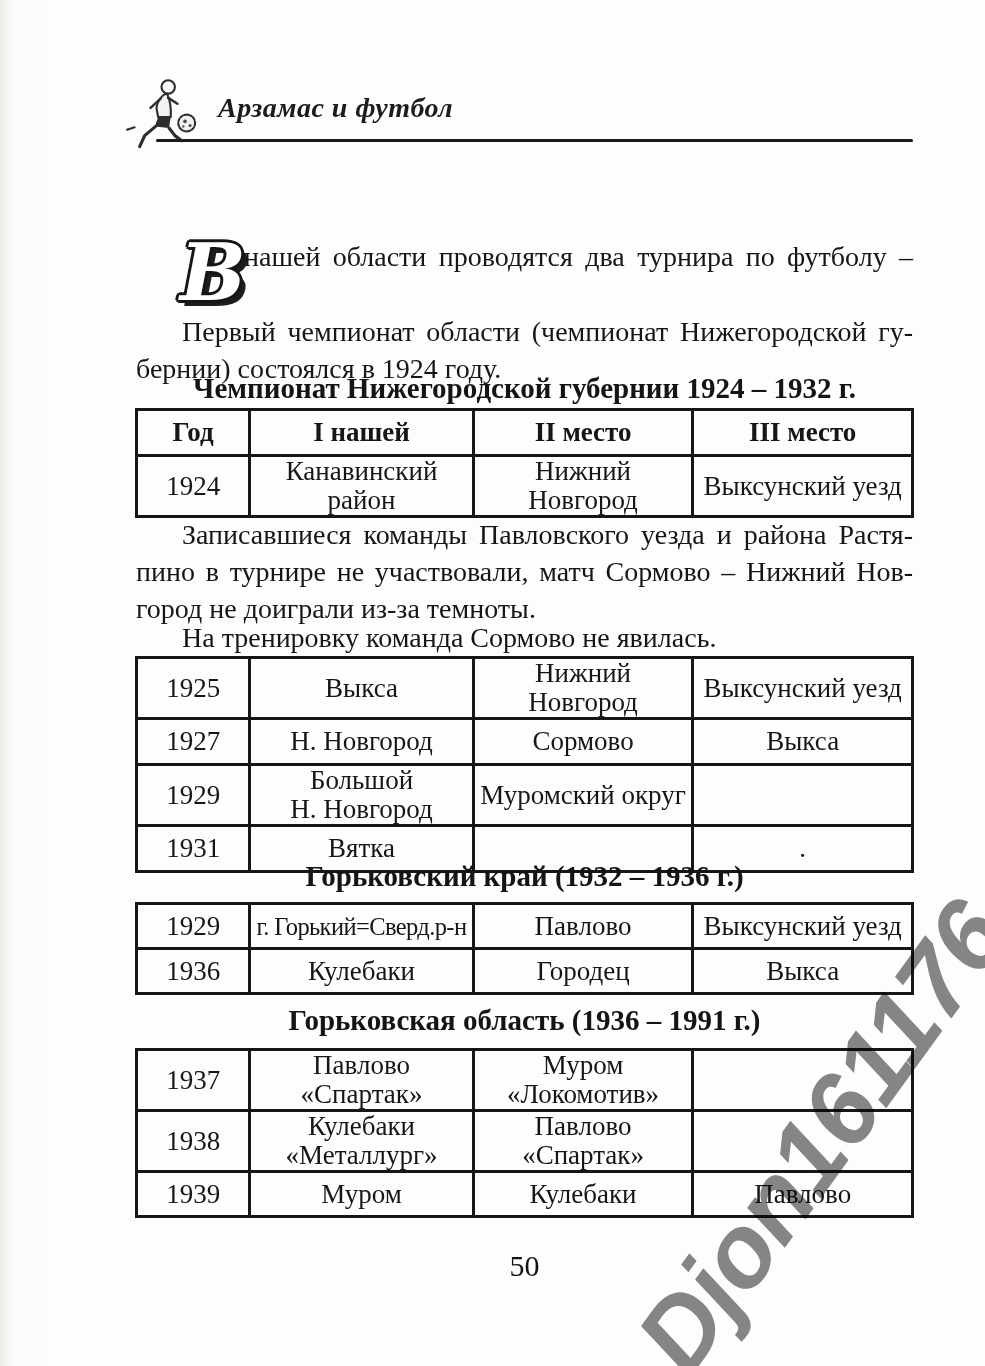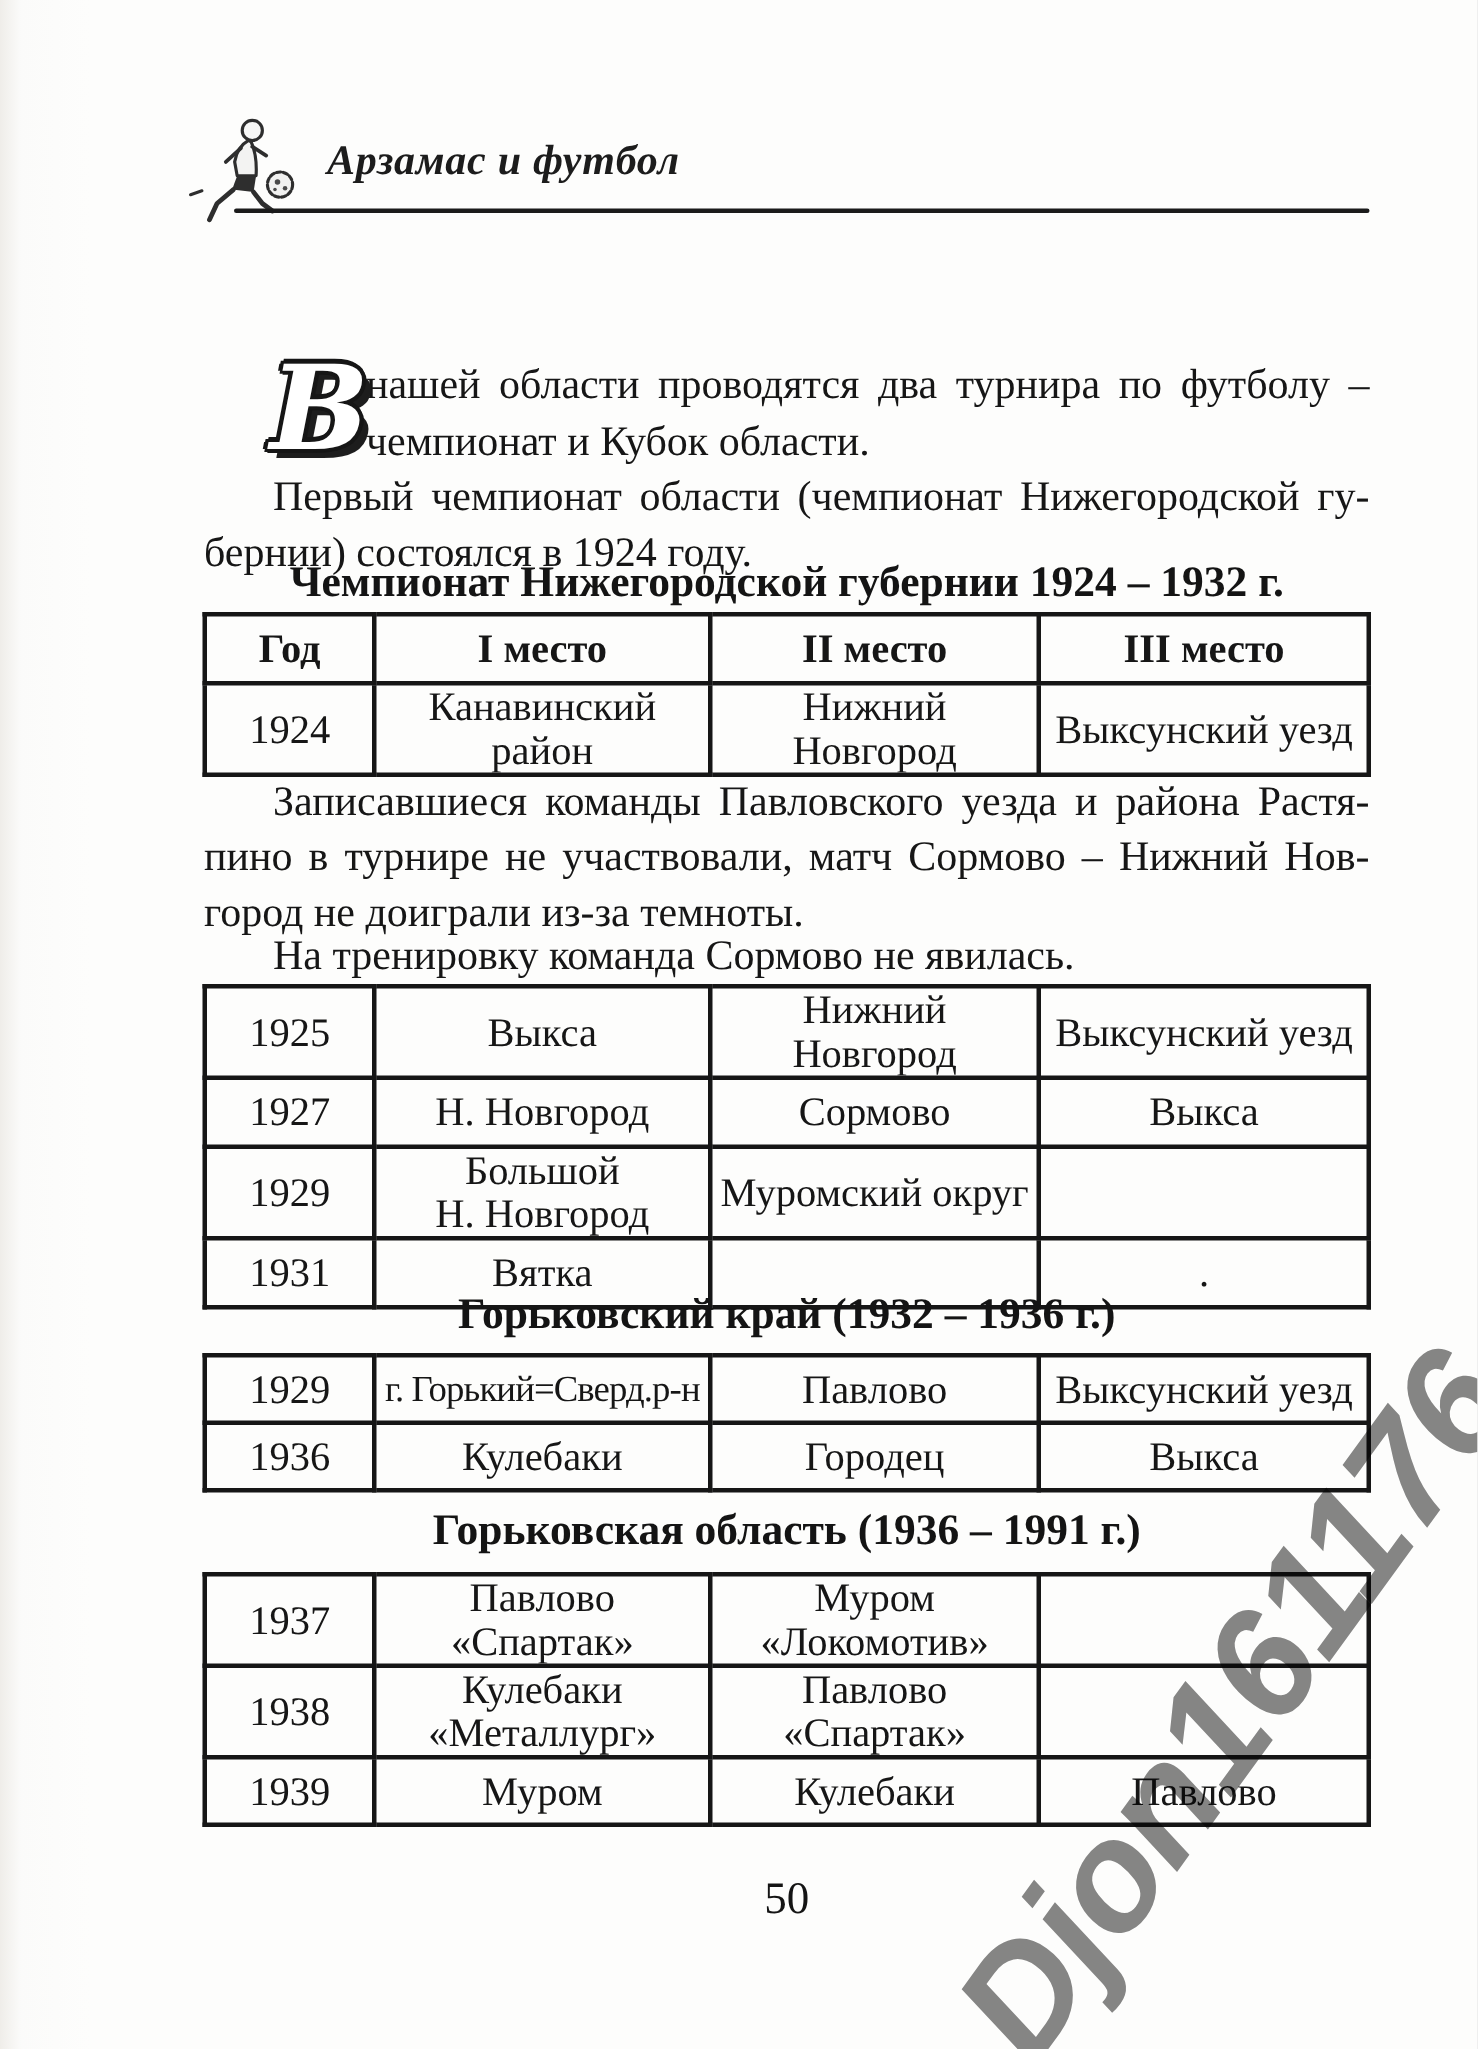--- a/index.html
+++ b/index.html
@@ -87,41 +87,40 @@
     </g>
   </svg>
 
   <div class="running-head">Арзамас и футбол</div>
   <div class="head-rule"></div>
 
 
   <div class="para p1">
     <span class="dropcap">В</span>
     <div class="line jfull ind-drop">нашей области проводятся два турнира по футболу –</div>
-    <div class="line ind-drop">чемпионат  и Кубок области.</div>
   </div>
 
   <div class="para p2">
     <div class="line jfull ind">Первый чемпионат области (чемпионат Нижегородской гу-</div>
     <div class="line">бернии) состоялся в 1924 году.</div>
   </div>
 
   <h2 class="sec-h h-s1">Чемпионат Нижегородской губернии 1924 – 1932 г.</h2>
 
   <table class="tbl t1">
     <colgroup>
         <col class="c0">
         <col class="c1">
         <col class="c2">
         <col class="c3">
       </colgroup>
     <tbody>
       <tr class="hrow">
         <th>Год</th>
-        <th>I место</th>
+        <th>I нашей</th>
         <th>II место</th>
         <th>III место</th>
       </tr>
       <tr class="r0">
         <td>1924</td>
         <td>Канавинский район</td>
         <td>Нижний Новгород</td>
         <td>Выксунский уезд</td>
       </tr>
     </tbody>

